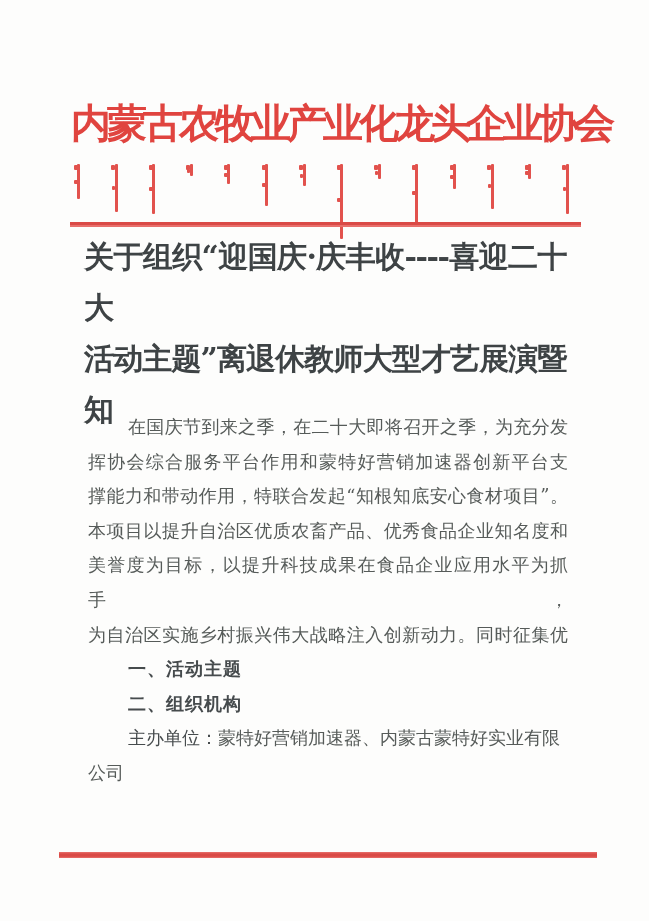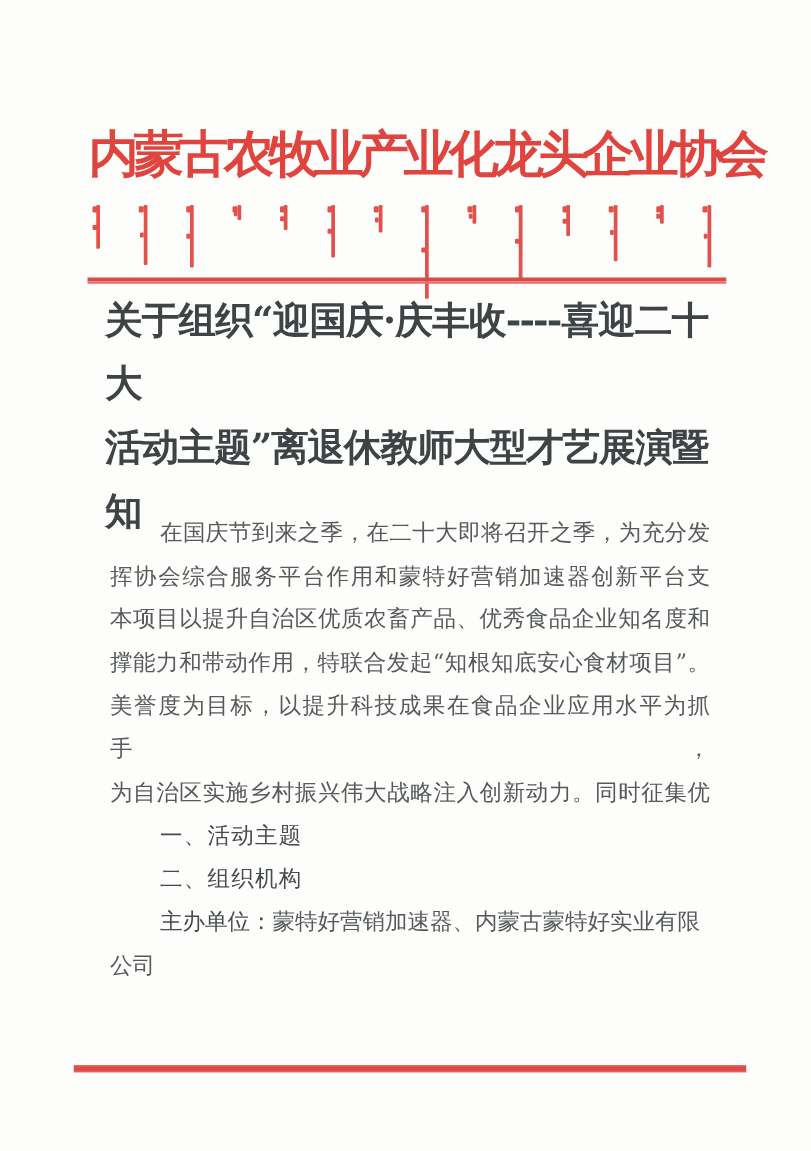--- a/index.html
+++ b/index.html
@@ -92,21 +92,21 @@
     top: 410px; left: 88px; width: 480px;
     font-size: 18px;
     line-height: 34.6px;
     color: var(--ink-body);
   }
   .bline { min-height: 34.6px; }
   .bline.justify { text-align: justify; text-align-last: justify; }
   .bline.indent  { text-indent: 40px; }
   .bline.heading {
     font-family: "DejaVu Sans", "Liberation Sans", sans-serif;
-    font-weight: normal;
+    font-weight: bold;
     color: var(--ink-heading);
     letter-spacing: 1px;
   }
   .bline b {
     font-weight: normal;
     color: var(--ink-heading);
     text-align: center;
   }
   
   .rule-bottom {
@@ -146,22 +146,22 @@
   <div class="rule-top"></div>
 
   <div class="doc-title">
     <div class="tl-justify">关于组织“迎国庆·庆丰收----喜迎二十大</div>
     <div class="tl-justify">活动主题”离退休教师大型才艺展演暨知</div>
   </div>
 
   <div class="doc-body" id="doc-body">
       <div class="bline justify indent">在国庆节到来之季，在二十大即将召开之季，为充分发</div>
       <div class="bline justify">挥协会综合服务平台作用和蒙特好营销加速器创新平台支</div>
+      <div class="bline justify">撑能力和带动作用，特联合发起“知根知底安心食材项目”。</div>
       <div class="bline justify">本项目以提升自治区优质农畜产品、优秀食品企业知名度和</div>
-      <div class="bline justify">撑能力和带动作用，特联合发起“知根知底安心食材项目”。</div>
       <div class="bline justify">美誉度为目标，以提升科技成果在食品企业应用水平为抓手，</div>
       <div class="bline justify">为自治区实施乡村振兴伟大战略注入创新动力。同时征集优</div>
       <div class="bline heading indent">一、活动主题</div>
       <div class="bline heading indent">二、组织机构</div>
       <div class="bline plain indent"><b>主办单位：</b>蒙特好营销加速器、内蒙古蒙特好实业有限</div>
       <div class="bline plain">公司</div>
     </div>
 
   <div class="rule-bottom"></div>
 

